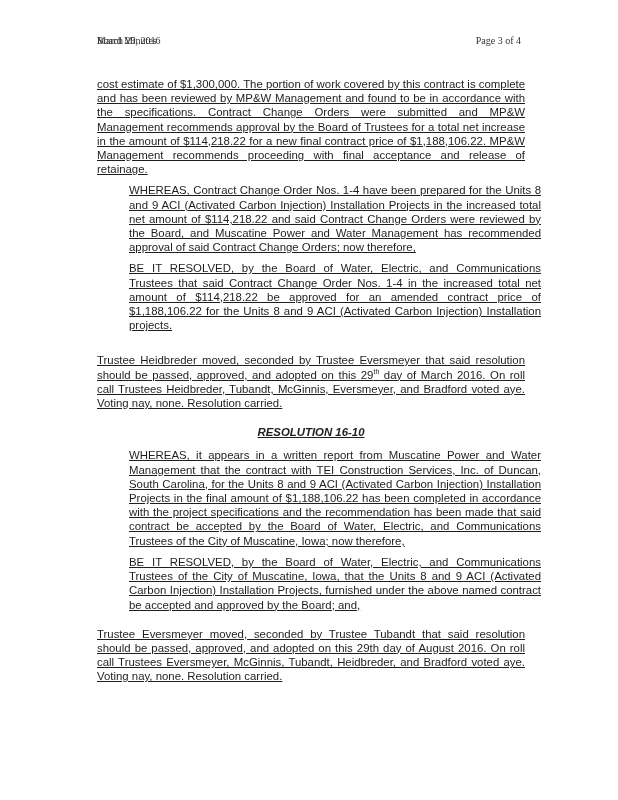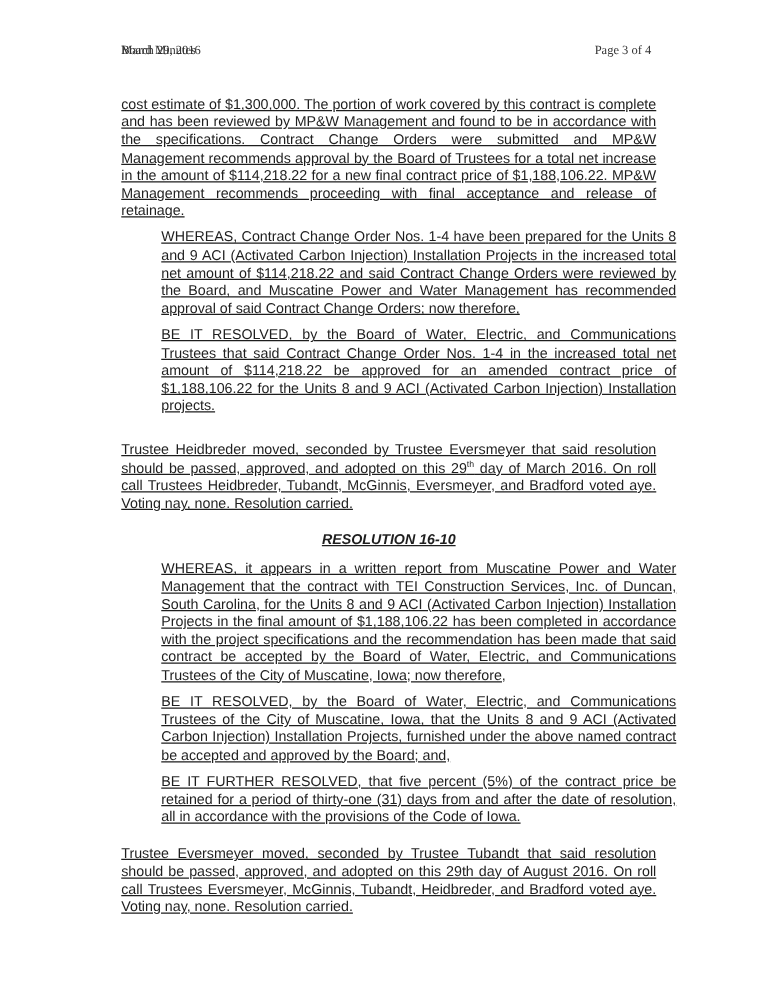--- a/index.html
+++ b/index.html
@@ -88,20 +88,19 @@
       </div>
       <div class="gap"></div>
       <p><span>Trustee Heidbreder moved, seconded by Trustee Eversmeyer that said resolution should be passed, approved, and adopted on this 29</span><sup>th</sup><span> day of March 2016. On roll call Trustees Heidbreder, Tubandt, McGinnis, Eversmeyer, and Bradford voted aye. Voting nay, none. Resolution carried.</span></p>
     </div>
 
     <div>
       <div class="resolution-title">RESOLUTION 16-10</div>
       <div class="indent-block">
         <p>WHEREAS, it appears in a written report from Muscatine Power and Water Management that the contract with TEI Construction Services, Inc. of Duncan, South Carolina, for the Units 8 and 9 ACI (Activated Carbon Injection) Installation Projects in the final amount of $1,188,106.22 has been completed in accordance with the project specifications and the recommendation has been made that said contract be accepted by the Board of Water, Electric, and Communications Trustees of the City of Muscatine, Iowa; now therefore,</p>
         <p>BE IT RESOLVED, by the Board of Water, Electric, and Communications Trustees of the City of Muscatine, Iowa, that the Units 8 and 9 ACI (Activated Carbon Injection) Installation Projects, furnished under the above named contract be accepted and ap­proved by the Board; and,</p>
-        <p>BE IT FURTHER RESOLVED, that five percent (5%) of the contract price be retained for a period of thirty-one (31) days from and after the date of resolution, all in accordance with the provisions of the Code of Iowa.</p>
       </div>
       <div class="gap" style="height:8px"></div>
       <p>Trustee Eversmeyer moved, seconded by Trustee Tubandt that said resolution should be passed, approved, and adopted on this 29th day of August 2016. On roll call Trustees Eversmeyer, McGinnis, Tubandt, Heidbreder, and Bradford voted aye. Voting nay, none. Resolution carried.</p>
     </div>
   </div>
 
 </div>
 
 </body></html>

